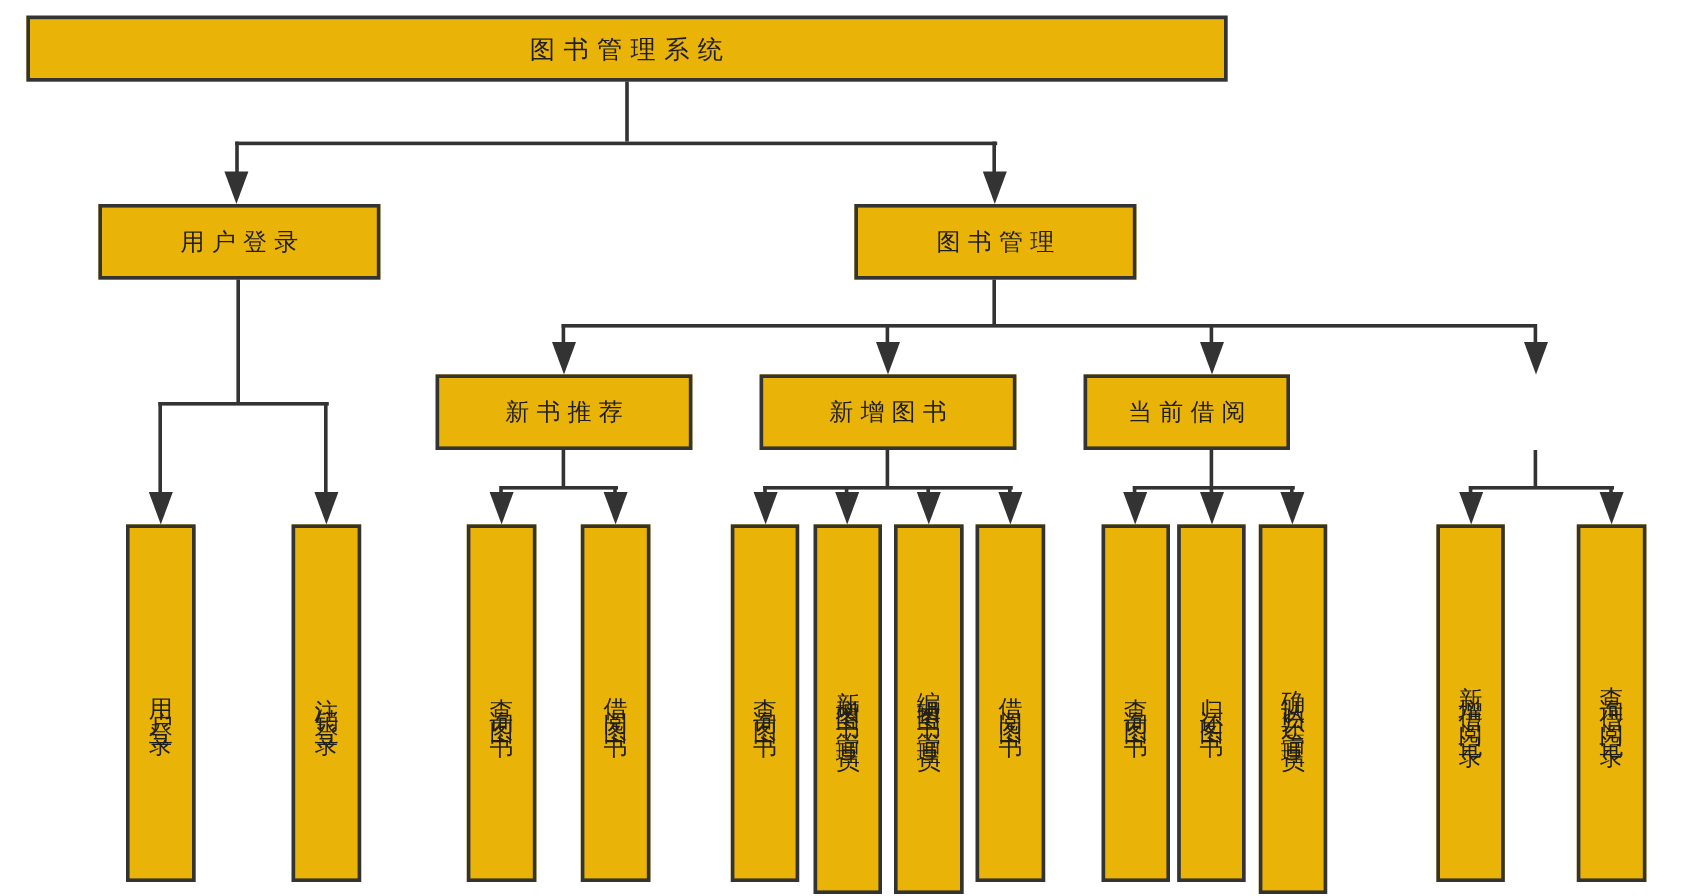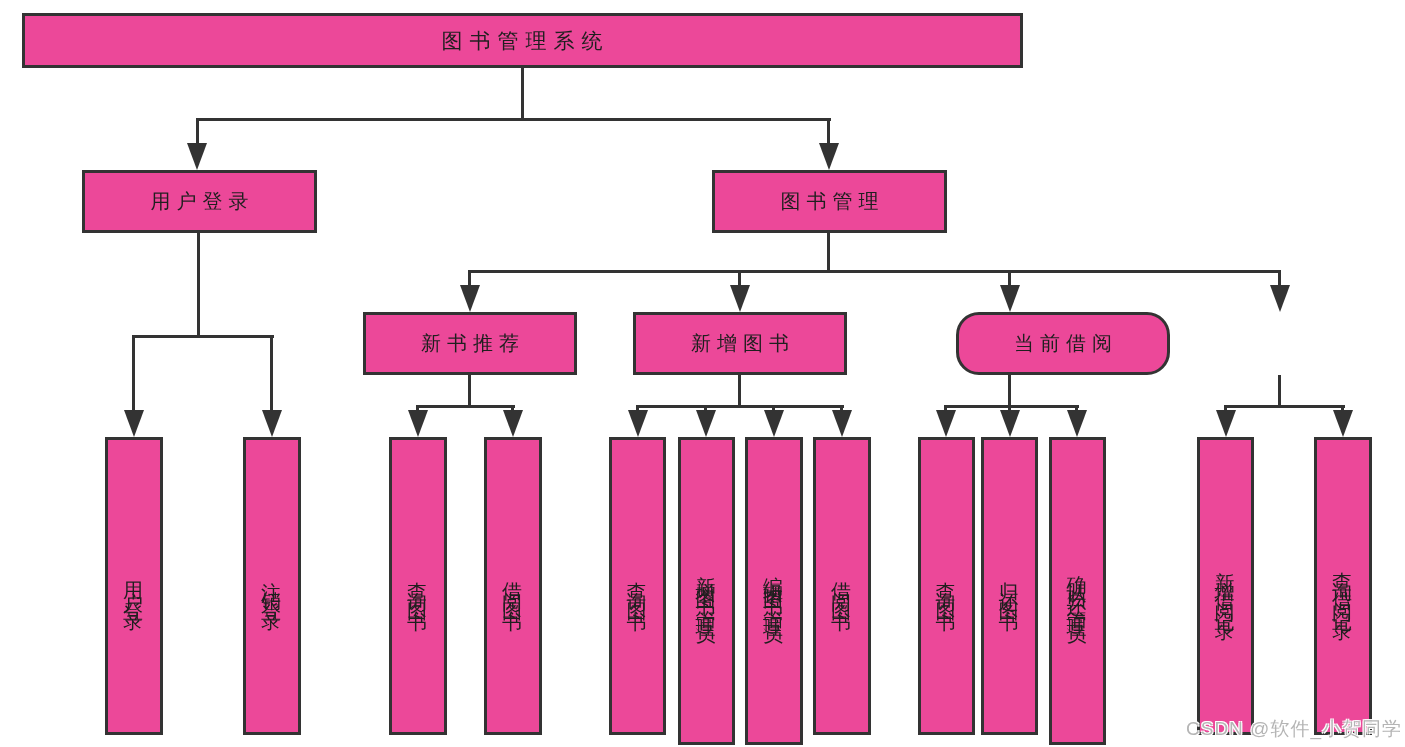--- a/index.html
+++ b/index.html
@@ -8,21 +8,21 @@
     width:1405px; height:747px;
     background:#ffffff;
     font-family:"Liberation Serif","DejaVu Serif",serif;
     overflow:hidden;
   }
   
   .node {
     position:absolute;
     box-sizing:border-box;
     border:3px solid #333333;
-    background:#ec4899;
+    background:#eab308;
     display:flex; align-items:center; justify-content:center;
     color:#1f1f1f;
     font-size:20px;
     letter-spacing:6px;
     text-indent:6px;
     white-space:nowrap;
   }
   .root-box { font-size:21px; letter-spacing:7px; }
   .leaf {
     writing-mode:vertical-rl;
@@ -82,21 +82,21 @@
   <div class="a" style="left:460px;top:285px;"></div>
   <div class="v" style="left:738px;top:270px;height:17px;"></div>
   <div class="a" style="left:730px;top:285px;"></div>
   <div class="v" style="left:1008px;top:270px;height:17px;"></div>
   <div class="a" style="left:1000px;top:285px;"></div>
   <div class="v" style="left:1278px;top:270px;height:17px;"></div>
   <div class="a" style="left:1270px;top:285px;"></div>
 
   <div class="node" style="left:363px;top:312px;width:214px;height:63px;">新书推荐</div>
   <div class="node" style="left:633px;top:312px;width:214px;height:63px;">新增图书</div>
-  <div class="node" style="left:956px;top:312px;width:214px;height:63px;border-radius:23px;">当前借阅</div>
+  <div class="node" style="left:903px;top:312px;width:172px;height:63px;">当前借阅</div>
 
   <div class="v" style="left:468px;top:375px;height:32px;"></div>
   <div class="h" style="left:417px;top:405px;width:98px;"></div>
   <div class="v" style="left:416px;top:405px;height:7px;"></div>
   <div class="a" style="left:408px;top:410px;"></div>
   <div class="v" style="left:511px;top:405px;height:7px;"></div>
   <div class="a" style="left:503px;top:410px;"></div>
 
   <div class="v" style="left:738px;top:375px;height:32px;"></div>
   <div class="h" style="left:636px;top:405px;width:208px;"></div>
@@ -136,15 +136,14 @@
   <div class="node leaf tall" style="left:745px;top:437px;width:58px;height:308px;">编辑图书（管理员）</div>
   <div class="node leaf" style="left:813px;top:437px;width:58px;height:298px;">借阅图书</div>
 
   <div class="node leaf" style="left:918px;top:437px;width:57px;height:298px;">查询图书</div>
   <div class="node leaf" style="left:981px;top:437px;width:57px;height:298px;">归还图书</div>
   <div class="node leaf tall" style="left:1049px;top:437px;width:57px;height:308px;">确认归还（管理员）</div>
 
   <div class="node leaf" style="left:1197px;top:437px;width:57px;height:298px;">新增借阅记录</div>
   <div class="node leaf" style="left:1314px;top:437px;width:58px;height:298px;">查询借阅记录</div>
 
-  <div class="watermark">CSDN @软件_小贺同学</div>
 
 </div>
 
 </body></html>

